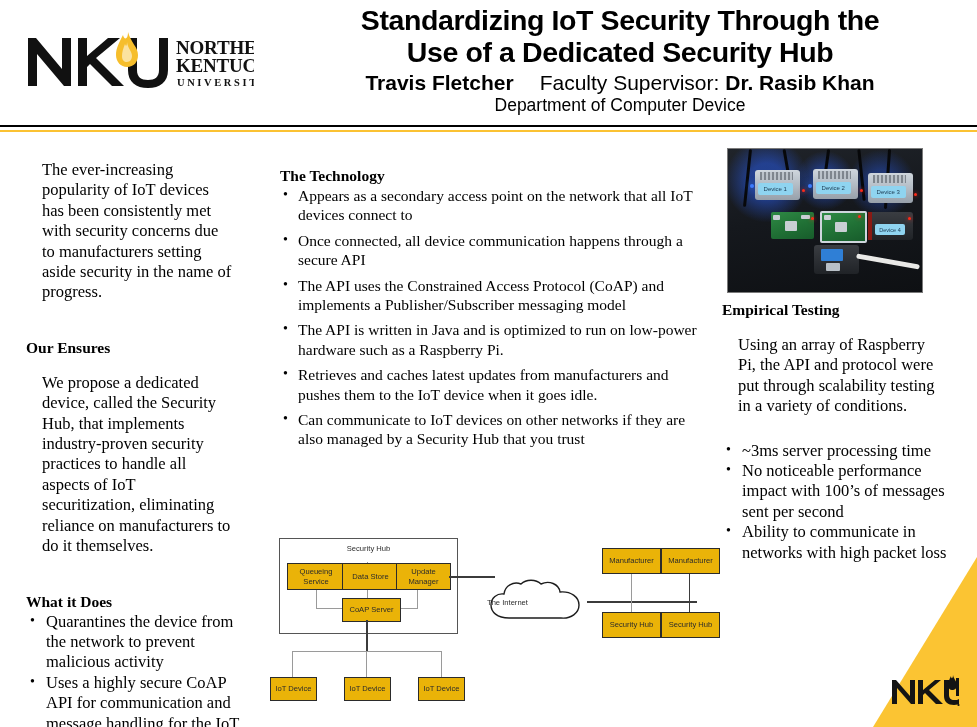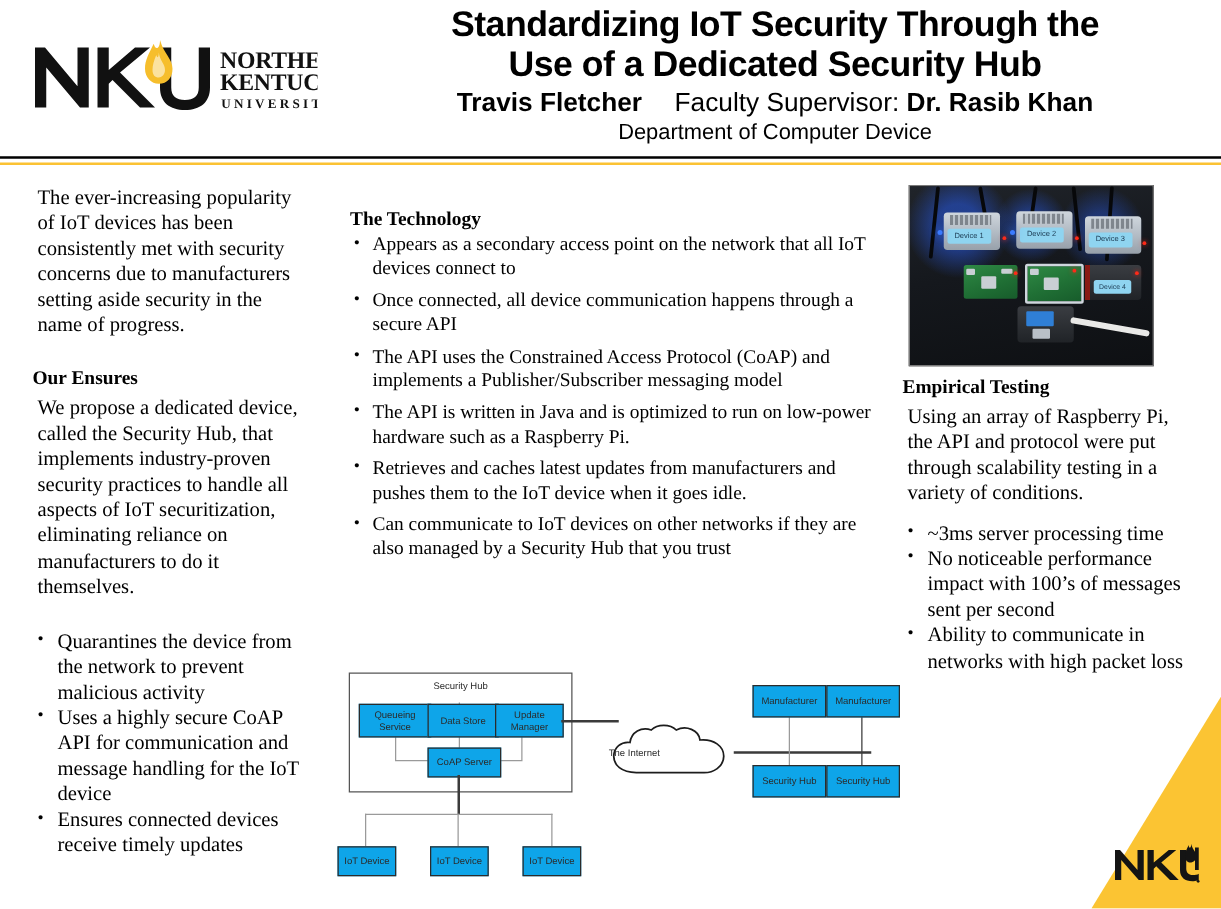--- a/index.html
+++ b/index.html
@@ -54,21 +54,21 @@
   h2.sec{
     font-family:"Liberation Serif", serif;
     font-weight:bold;
     font-size:15.5px;
     line-height:19px;
     margin:0 0 1px 0;
   }
   p.body{
     font-size:16.5px;
     line-height:20.4px;
-    margin:4px;
+    margin:16px;
   }
   .sec-gap{height:19px;}
 
   ul.bul{margin:0;padding:0;list-style:none;}
   ul.bul li{
     position:relative;
     padding-left:20px;
     font-size:16.5px;
     line-height:20.4px;
     margin-bottom:0px;
@@ -111,21 +111,21 @@
   .led-b{position:absolute;width:4px;height:4px;border-radius:50%;background:#3b7bff;box-shadow:0 0 7px #3b7bff;}
   .pcb{position:absolute;border-radius:2px;background:linear-gradient(160deg,#2f8a45 0%,#207035 55%,#175c2b 100%);}
   .pcb .chip{position:absolute;background:#c9cfd4;border-radius:1px;}
   .blk-case{position:absolute;border-radius:3px;background:linear-gradient(180deg,#3a3d42 0%,#202327 100%);}
   .wire{position:absolute;background:#07080a;border-radius:2px;}
   .wwire{position:absolute;background:#e9e9e7;border-radius:3px;}
 
   
   .diagram{position:absolute;left:265px;top:530px;width:455px;height:190px;}
   .dbox{
-    position:absolute;border:1px solid #2b2b2b;background:#0ea5e9;
+    position:absolute;border:1px solid #2b2b2b;background:#eab308;
     font-family:"Liberation Sans", sans-serif;
     font-size:7.6px;color:#2b2b2b;
     display:flex;align-items:center;justify-content:center;text-align:center;
     line-height:9.5px;
   }
   .hubbox{position:absolute;border:1px solid #555;background:#fff;}
   .hublabel{
     position:absolute;font-family:"Liberation Sans", sans-serif;font-size:7.6px;color:#2b2b2b;
     width:100%;text-align:center;top:5px;left:0;
   }
@@ -196,20 +196,21 @@
   <div class="col col-left">
     <p class="body">The ever-increasing popularity of IoT devices has been consistently met with security concerns due to manufacturers setting aside security in the name of progress.</p>
 
     <div class="sec-gap"></div>
 
     <h2 class="sec">Our Ensures</h2>
     <p class="body">We propose a dedicated device, called the Security Hub, that implements industry-proven security practices to handle all aspects of IoT securitization, eliminating reliance on manufacturers to do it themselves.</p>
 
     <div class="sec-gap"></div>
 
+    <h2 class="sec">What it Does</h2>
     <ul class="bul">
       <li>Quarantines the device from the network to prevent malicious activity</li>
       <li>Uses a highly secure CoAP API for communication and message handling for the IoT device</li>
       <li>Ensures connected devices receive timely updates</li>
     </ul>
   </div>
 
   <div class="col col-mid">
     <h2 class="sec">The Technology</h2>
     <ul class="bul">

